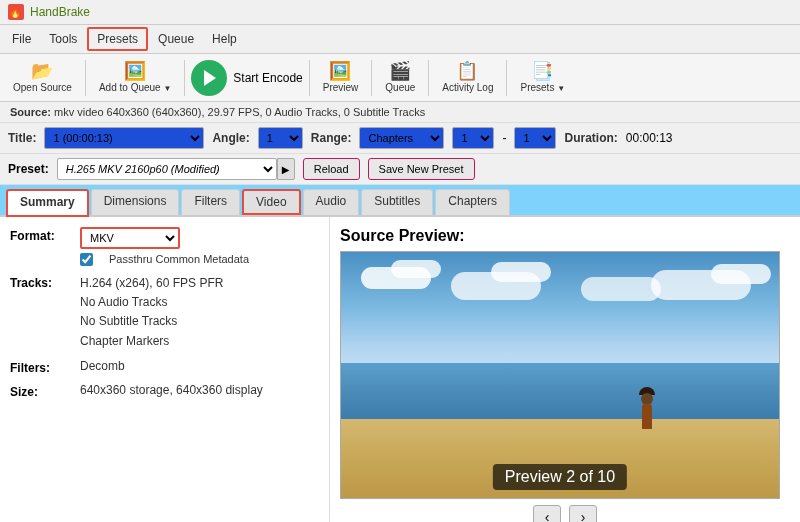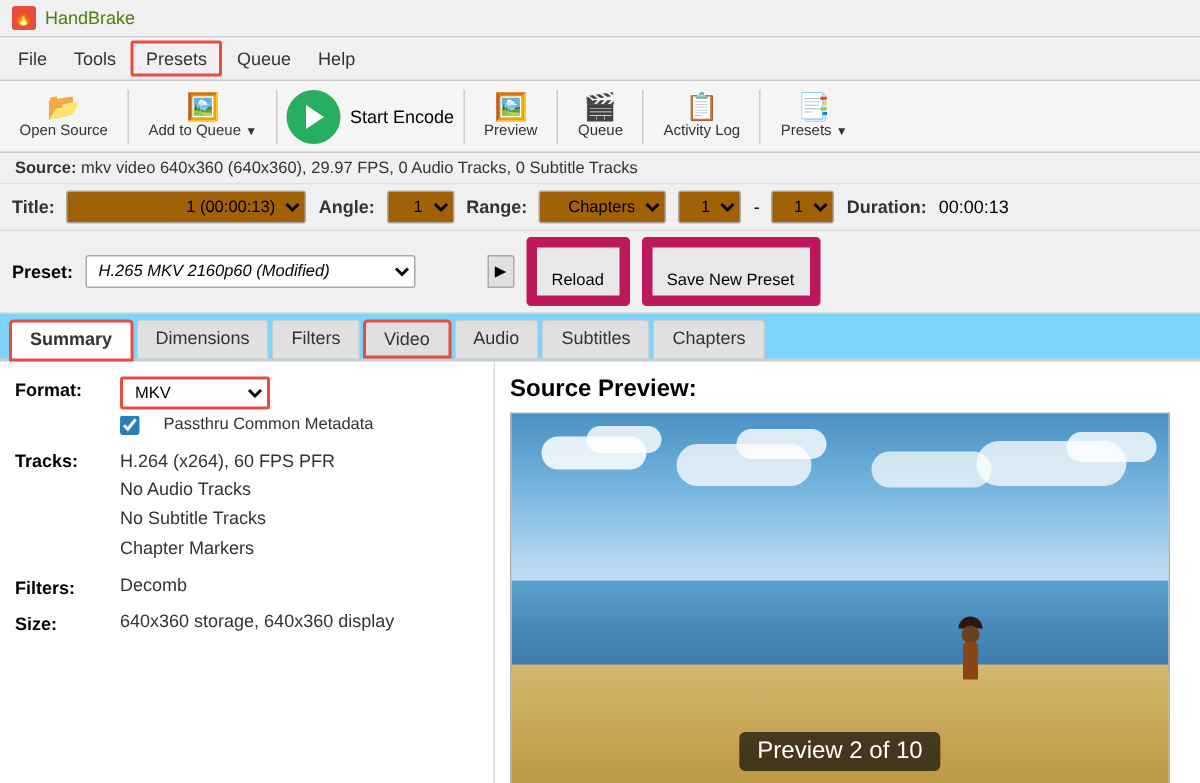--- a/index.html
+++ b/index.html
@@ -22,28 +22,28 @@
 
     .btn-start-encode { background: #27ae60; border-radius: 50%; width: 36px; height: 36px; display: flex; align-items: center; justify-content: center; cursor: pointer; border: none; }
     .play-triangle { width: 0; height: 0; border-top: 8px solid transparent; border-bottom: 8px solid transparent; border-left: 12px solid white; margin-left: 2px; }
 
     
     .source-bar { padding: 4px 10px; background: #f0f0f0; border-bottom: 1px solid #ddd; font-size: 11px; color: #333; }
 
     
     .controls-row { padding: 4px 8px; display: flex; align-items: center; gap: 8px; background: #f0f0f0; border-bottom: 1px solid #ddd; }
     .controls-row label { font-size: 12px; color: #333; font-weight: 600; }
-    .ctrl-select { height: 22px; border: 1px solid #aaa; background: #a16207; border-radius: 2px; padding: 0 4px; font-size: 11px; text-align: right; }
+    .ctrl-select { height: 22px; border: 1px solid #aaa; background: #1d4ed8; border-radius: 2px; padding: 0 4px; font-size: 11px; }
 
     
     .preset-row { padding: 4px 8px; display: flex; align-items: center; gap: 8px; background: #f0f0f0; border-bottom: 1px solid #ddd; }
     .preset-row label { font-size: 12px; font-weight: 600; }
     .preset-select { height: 22px; border: 1px solid #aaa; background: white; border-radius: 2px; padding: 0 4px; font-size: 11px; width: 220px; font-style: italic; }
     .preset-arrow-btn { height: 22px; width: 18px; border: 1px solid #aaa; background: #e0e0e0; border-radius: 0 2px 2px 0; cursor: pointer; font-size: 10px; display: flex; align-items: center; justify-content: center; }
-    .btn-normal { height: 22px; border: 7px solid #be185d; background: #e8e8e8; border-radius: 3px; padding: 16px 10px; cursor: pointer; font-size: 11px; }
+    .btn-normal { height: 22px; border: 1px solid #be185d; background: #e8e8e8; border-radius: 3px; padding: 4px 10px; cursor: pointer; font-size: 11px; }
 
     
     .tab-bar { padding: 4px 6px 0; background: #7dd3fc; display: flex; gap: 0; border-bottom: 2px solid #ccc; }
     .tab { padding: 4px 12px; cursor: pointer; border: 1px solid #ccc; background: #e0e0e0; margin-right: 2px; border-radius: 3px 3px 0 0; font-size: 12px; color: #333; border-bottom: none; }
     .tab.active { background: white; border-bottom: 2px solid white; margin-bottom: -2px; font-weight: 600; }
 
     
     .main-content { display: flex; background: white; height: calc(522px - 180px); }
 
     
@@ -169,21 +169,21 @@
   <span>-</span>
   <select class="ctrl-select" style="width:42px;">
     <option>1</option>
   </select>
   <label>Duration:</label>
   <span>00:00:13</span>
 </div>
 
 <div class="preset-row">
   <label>Preset:</label>
-  <div style="display:flex;align-items:center;gap:48px;">
+  <div style="display:flex;align-items:center;">
     <select class="preset-select">
       <option>H.265 MKV 2160p60  (Modified)</option>
     </select>
     <div class="preset-arrow-btn">▶</div>
   </div>
   <button class="btn-normal">Reload</button>
   <button class="btn-normal">Save New Preset</button>
 </div>
 
 <div class="tab-bar">

